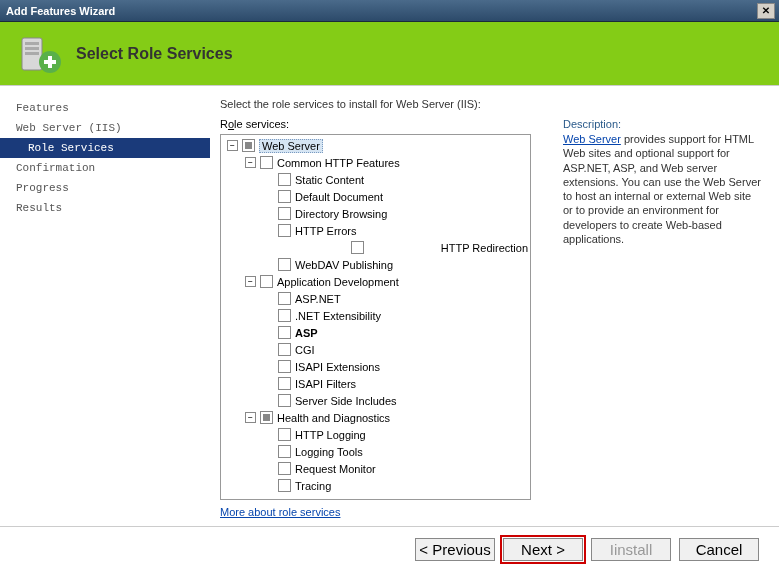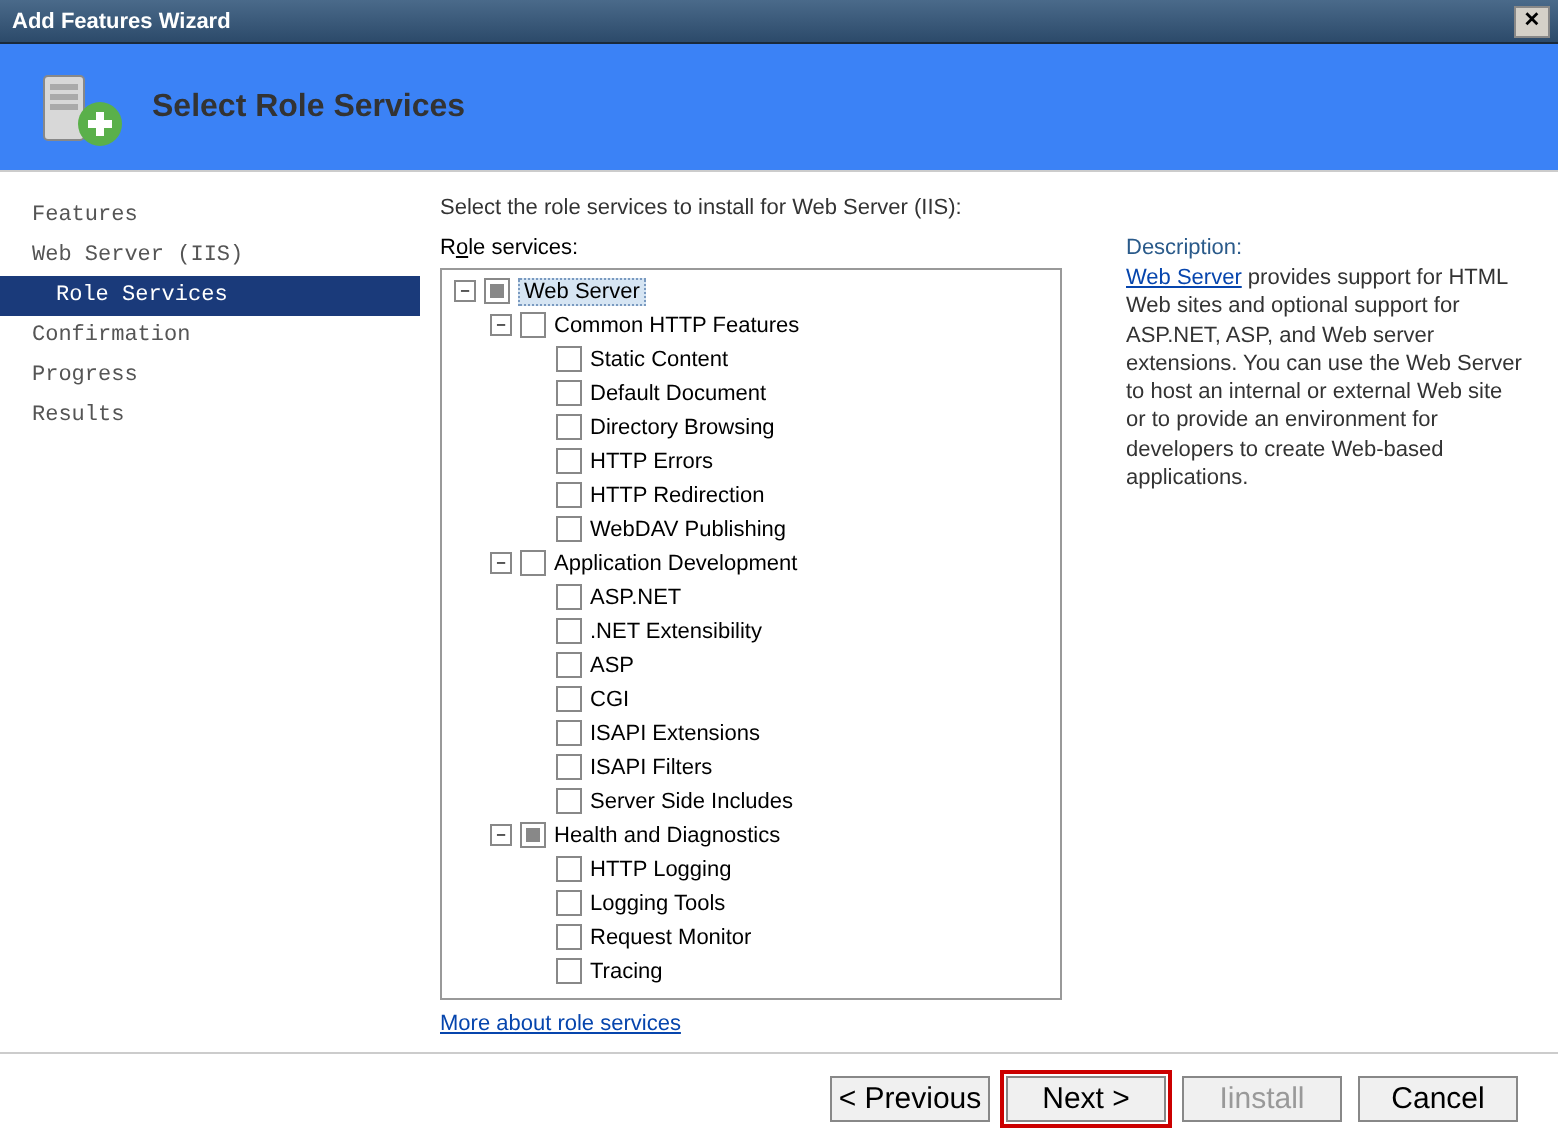--- a/index.html
+++ b/index.html
@@ -1,20 +1,20 @@
 <!DOCTYPE html>
 <html><head>
 <meta charset="utf-8">
 <style>
 * { box-sizing: border-box; margin: 0; padding: 0; }
 body { font-family: "Segoe UI", Tahoma, sans-serif; font-size: 11px; background: #fff; width: 779px; height: 574px; overflow: hidden; }
 .titlebar { background: linear-gradient(#4a6a8a, #2c4a6a); color: #fff; height: 22px; display: flex; align-items: center; padding: 0 4px; font-weight: bold; border-bottom: 1px solid #1a2a3a; }
 .titlebar .title { flex: 1; padding-left: 2px; }
 .titlebar .close { width: 18px; height: 16px; background: #d4d0c8; color: #000; text-align: center; line-height: 14px; font-family: Arial; font-size: 10px; border: 1px solid #888; cursor: pointer; }
-.header { height: 64px; background: #3b82f6; display: flex; align-items: center; padding: 8px 16px; border-bottom: 1px solid #ccc; }
+.header { height: 64px; background: #84cc16; display: flex; align-items: center; padding: 8px 16px; border-bottom: 1px solid #ccc; }
 .header .icon { width: 48px; height: 48px; margin-right: 12px; }
 .header h1 { font-size: 16px; font-weight: bold; color: #333; }
 .body { display: flex; height: 440px; }
 .sidebar { width: 210px; background: #fff; padding: 12px 0; font-family: Liberation Mono, monospace; }
 .sidebar .step { padding: 4px 16px; color: #555; cursor: pointer; }
 .sidebar .step.sub { padding-left: 28px; }
 .sidebar .step.selected { background: #1a3a7a; color: #fff; }
 .main { flex: 1; padding: 12px 16px 8px 10px; display: flex; flex-direction: column; }
 .main .instruction { margin-bottom: 8px; color: #333; }
 .main .columns { display: flex; flex: 1; gap: 32px; overflow: hidden; }
@@ -108,21 +108,21 @@
               <div class="tree-item" style="padding-left: 40px;">
                 <span class="spacer"></span>
                 <span class="checkbox"></span>
                 <span class="text">Directory Browsing</span>
               </div>
               <div class="tree-item" style="padding-left: 40px;">
                 <span class="spacer"></span>
                 <span class="checkbox"></span>
                 <span class="text">HTTP Errors</span>
               </div>
-              <div class="tree-item" style="padding-left: 40px;">
+              <div class="tree-item" style="padding-left: 40px; justify-content: space-between;">
                 <span class="spacer"></span>
                 <span class="checkbox"></span>
                 <span class="text">HTTP Redirection</span>
               </div>
               <div class="tree-item" style="padding-left: 40px;">
                 <span class="spacer"></span>
                 <span class="checkbox"></span>
                 <span class="text">WebDAV Publishing</span>
               </div>
               <div class="tree-item" style="padding-left: 22px;">
@@ -133,21 +133,21 @@
               <div class="tree-item" style="padding-left: 40px;">
                 <span class="spacer"></span>
                 <span class="checkbox"></span>
                 <span class="text">ASP.NET</span>
               </div>
               <div class="tree-item" style="padding-left: 40px;">
                 <span class="spacer"></span>
                 <span class="checkbox"></span>
                 <span class="text">.NET Extensibility</span>
               </div>
-              <div class="tree-item" style="padding-left: 40px;">
+              <div class="tree-item" style="padding-left: 40px; font-weight: bold;">
                 <span class="spacer"></span>
                 <span class="checkbox"></span>
                 <span class="text">ASP</span>
               </div>
               <div class="tree-item" style="padding-left: 40px;">
                 <span class="spacer"></span>
                 <span class="checkbox"></span>
                 <span class="text">CGI</span>
               </div>
               <div class="tree-item" style="padding-left: 40px;">

